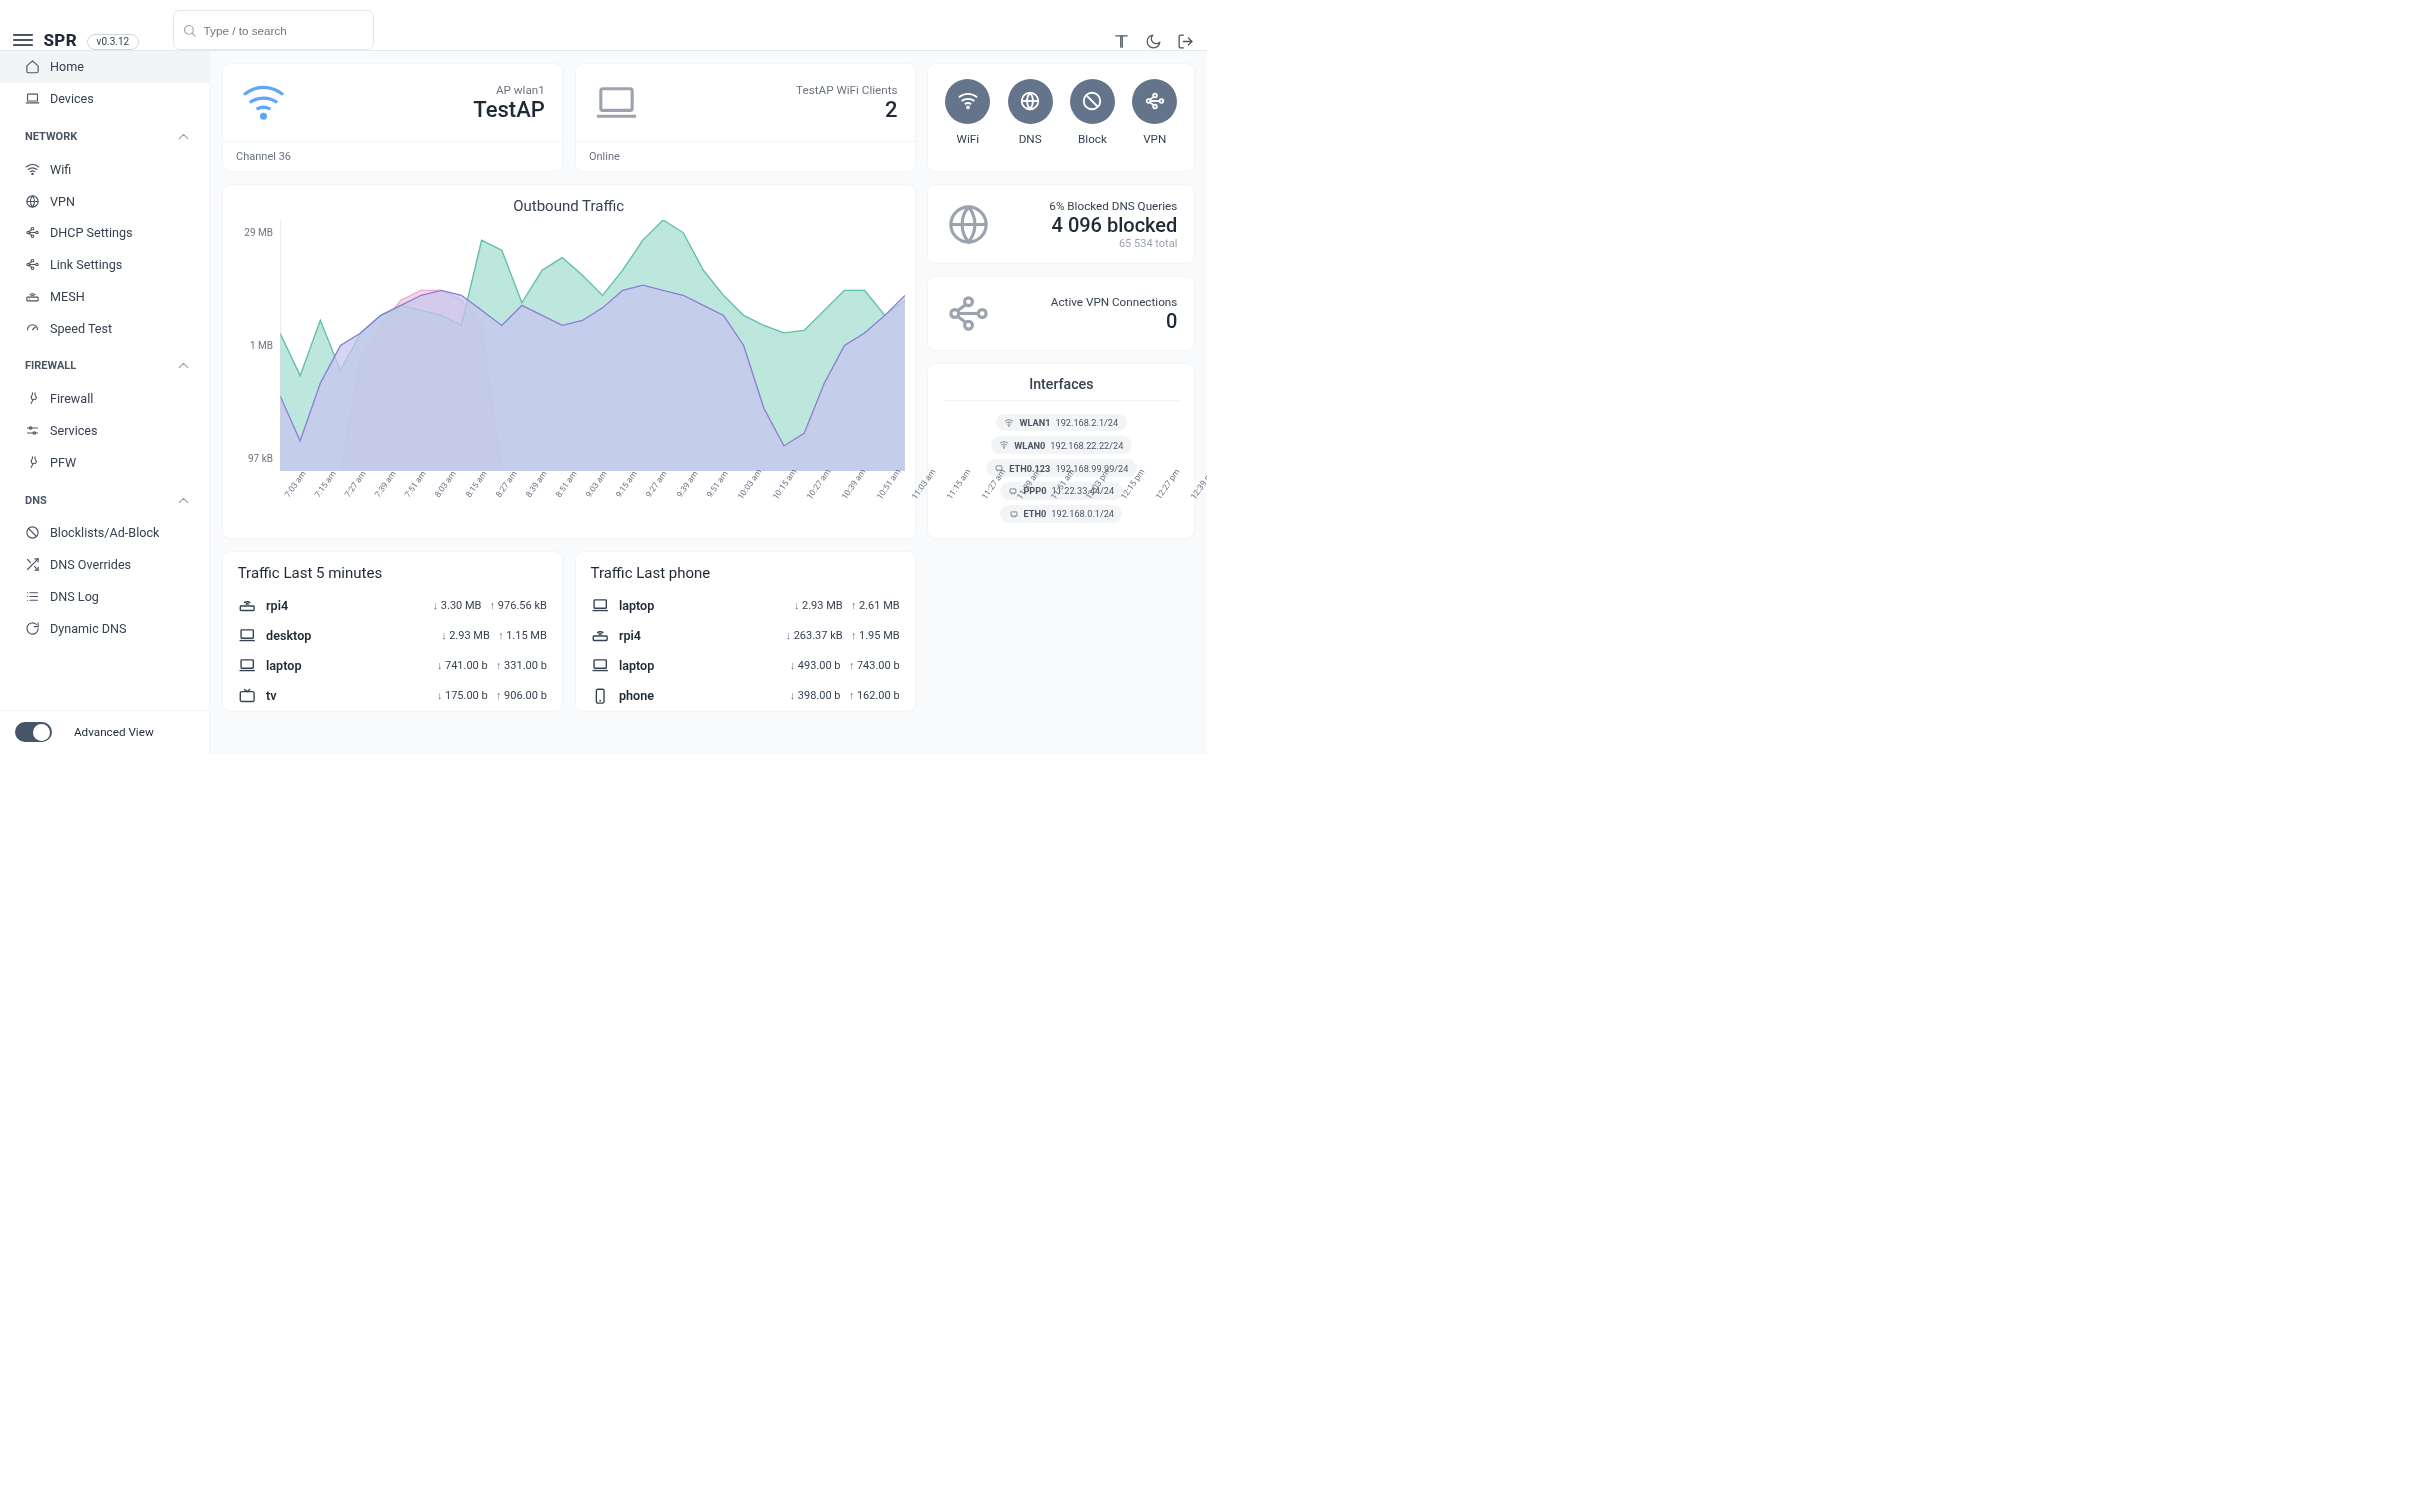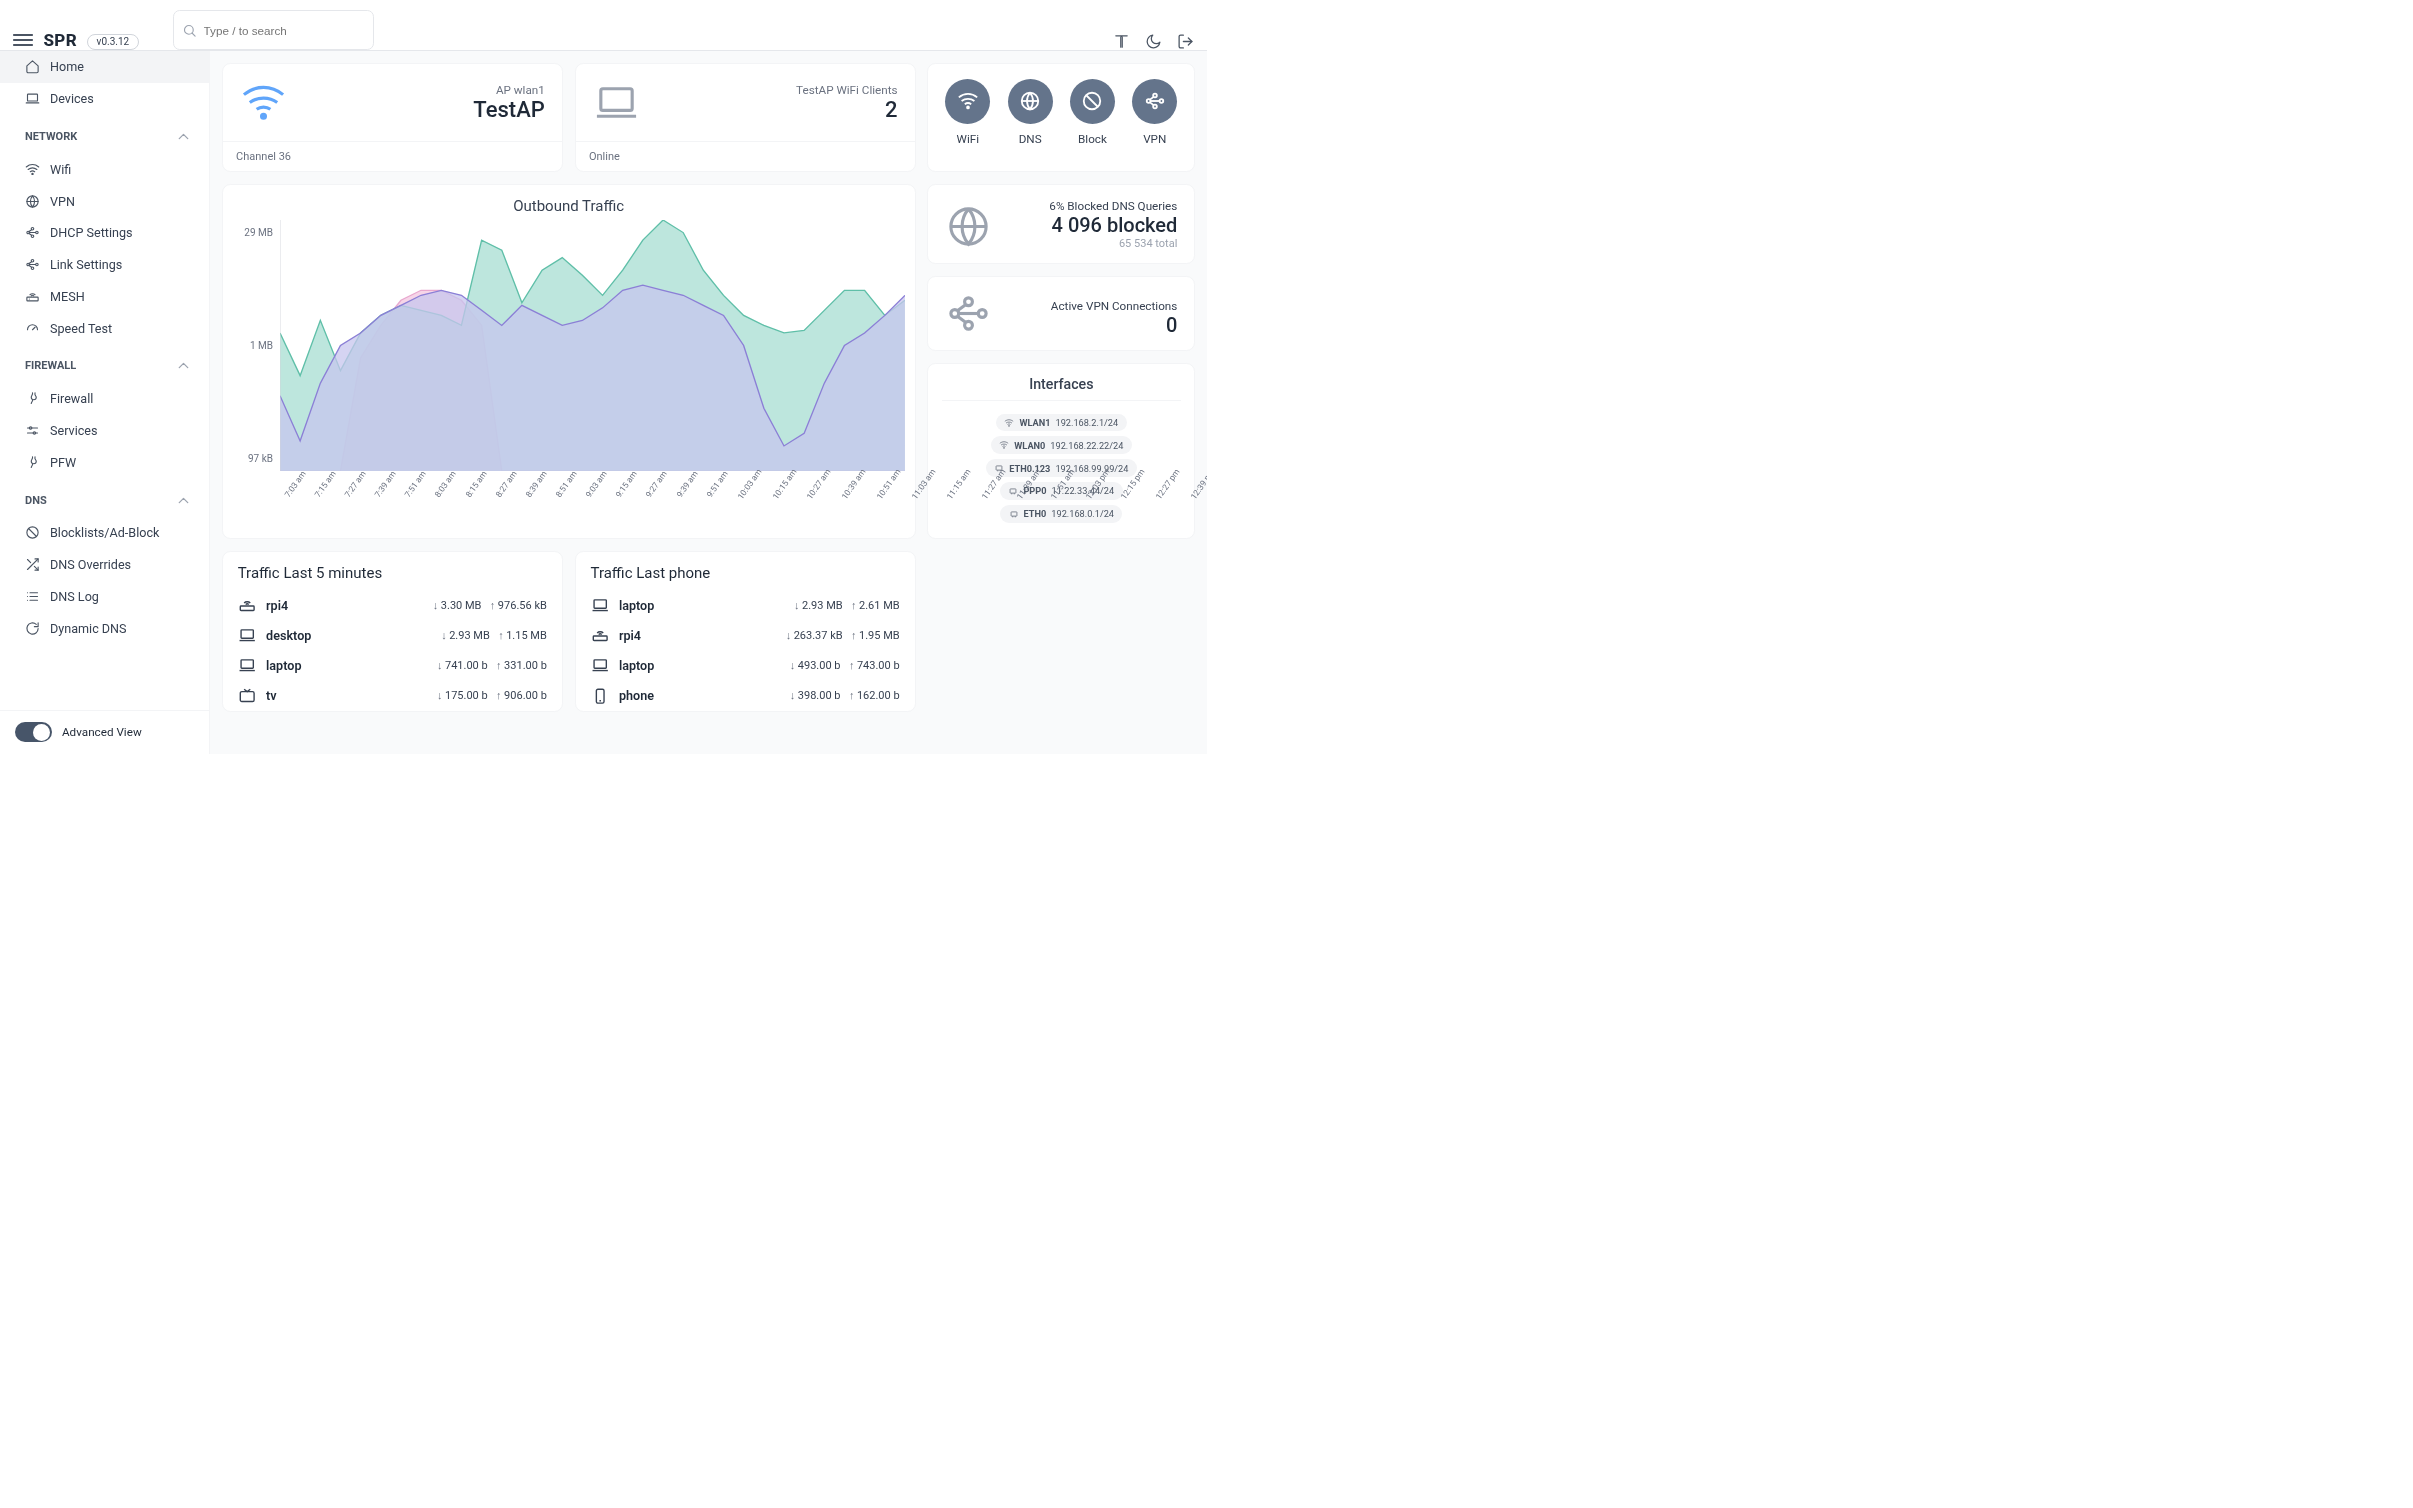--- a/index.html
+++ b/index.html
@@ -17,21 +17,21 @@
 .icon { width:17px; height:17px; display:inline-block; }
 .icon svg { width:100%; height:100%; stroke:currentColor; fill:none; stroke-width:1.8; stroke-linecap:round; stroke-linejoin:round; }
 .body { flex:1; display:flex; overflow:hidden; }
 .sidebar { width:210px; background:#fff; border-right:0.8px solid #f3f4f6; display:flex; flex-direction:column; }
 .nav { flex:1; overflow:hidden; }
 .nav-item, .nav-section { display:flex; align-items:center; gap:10px; padding:8.4px 13.4px 8.4px 25px; color:#374151; cursor:pointer; font-size:12.6px; }
 .nav-item.active { background:#f3f4f6; }
 .nav-section { font-weight:700; font-size:11px; color:#4b5563; justify-content:space-between; padding-left:25px; padding-right:17px; margin-top:5px; }
 .nav-section .chev { color:#9ca3af; }
 .nav-item .icon { color:#4b5563; width:15px; height:15px; }
-.adv-view { border-top:0.8px solid #f3f4f6; padding:11.7px 15px; display:flex; align-items:center; gap:10px; }
+.adv-view { border-top:0.8px solid #f3f4f6; padding:11.7px 15px; display:flex; align-items:center; gap:22px; }
 .toggle { width:37px; height:20px; background:#475569; border-radius:837px; position:relative; }
 .toggle::after { content:""; position:absolute; right:1.7px; top:1.7px; width:17px; height:17px; background:#fff; border-radius:50%; }
 .main { flex:1; background:#f9fafb; padding:11.7px; display:grid; grid-template-columns: 1fr 1fr 268px; grid-auto-rows:min-content; gap:11.7px; overflow:hidden; }
 .card { background:#fff; border:0.8px solid #f3f4f6; border-radius:8.4px; }
 .card-head { padding:15px 17px; display:flex; align-items:center; justify-content:space-between; }
 .card-foot { border-top:0.8px solid #f3f4f6; padding:8.4px 13.4px; color:#6b7280; font-size:11px; }
 .bigicon { width:47px; height:47px; color:#9ca3af; }
 .bigicon svg { stroke:currentColor; fill:none; stroke-width:1.6; }
 .wifi-icon { color:#60a5fa; }
 .stat-label { color:#6b7280; font-size:11.7px; text-align:right; }
@@ -41,21 +41,21 @@
 .qcircle svg { width:22px; height:22px; stroke:#fff; fill:none; stroke-width:2; }
 .qlabel { font-size:11.7px; color:#374151; }
 .chart-card { grid-column: 1 / span 2; }
 .chart-title { text-align:center; padding:11.7px 0 5px; font-size:15px; color:#374151; }
 .chart-wrap { display:flex; padding:0 10px 5px 10px; }
 .ylabels { display:flex; flex-direction:column; justify-content:space-between; padding:6.7px 6.7px 6.7px 0; font-size:10px; color:#6b7280; text-align:right; width:47px; height:251px; }
 .chart-area { flex:1; position:relative; height:251px; }
 .chart-area svg { width:100%; height:100%; }
 .xlabels { display:flex; padding:3.4px 10px 8.4px 57px; gap:0; font-size:8.4px; color:#6b7280; }
 .xlabels span { flex:1; text-align:center; transform:rotate(-55deg); transform-origin:center; white-space:nowrap; }
-.info-card { padding:13.4px 17px; display:flex; align-items:flex-end; gap:31px; }
+.info-card { padding:13.4px 17px; display:flex; align-items:center; gap:31px; }
 .info-right { flex:1; text-align:right; }
 .info-line1 { color:#374151; font-size:11.7px; }
 .info-line2 { font-size:20px; font-weight:500; }
 .info-line3 { font-size:11px; color:#9ca3af; }
 .ifaces { padding:11.7px 13.4px 13.4px; text-align:center; }
 .ifaces h3 { font-weight:500; font-size:14.2px; margin-bottom:8.4px; color:#374151; }
 .ifaces hr { border:none; border-top:0.8px solid #f3f4f6; margin-bottom:10px; }
 .pill { display:inline-flex; align-items:center; gap:5px; background:#f3f4f6; border-radius:837px; padding:3.4px 8.4px; font-size:9.2px; margin:2.5px; color:#4b5563; }
 .pill b { font-weight:700; }
 .traffic-card { padding:11.7px 15px 0; }

